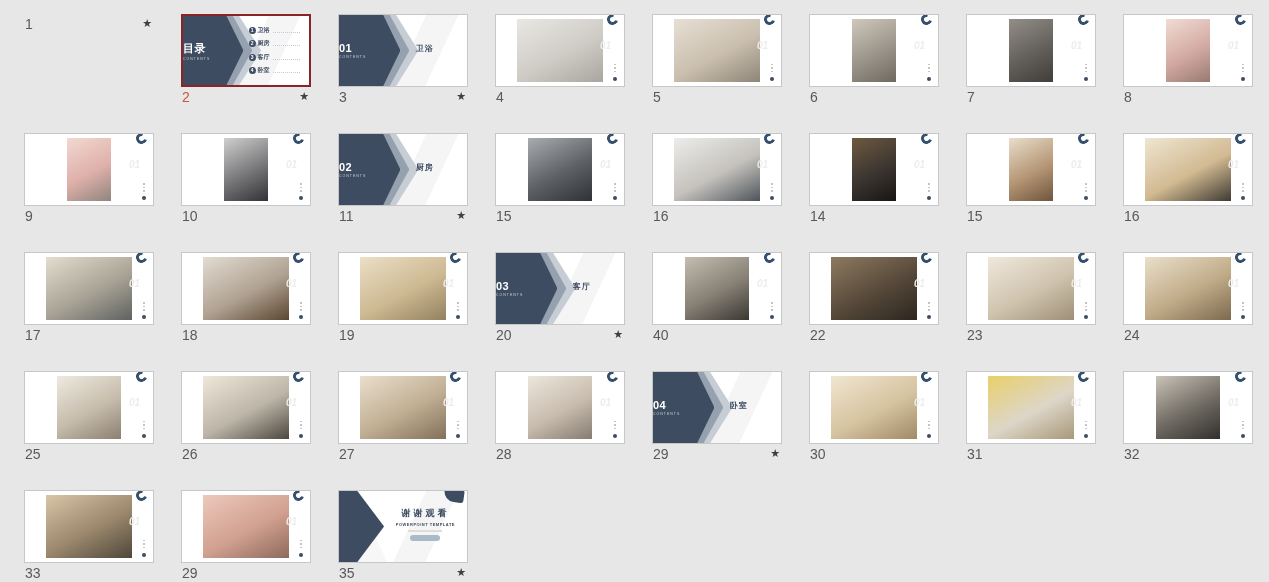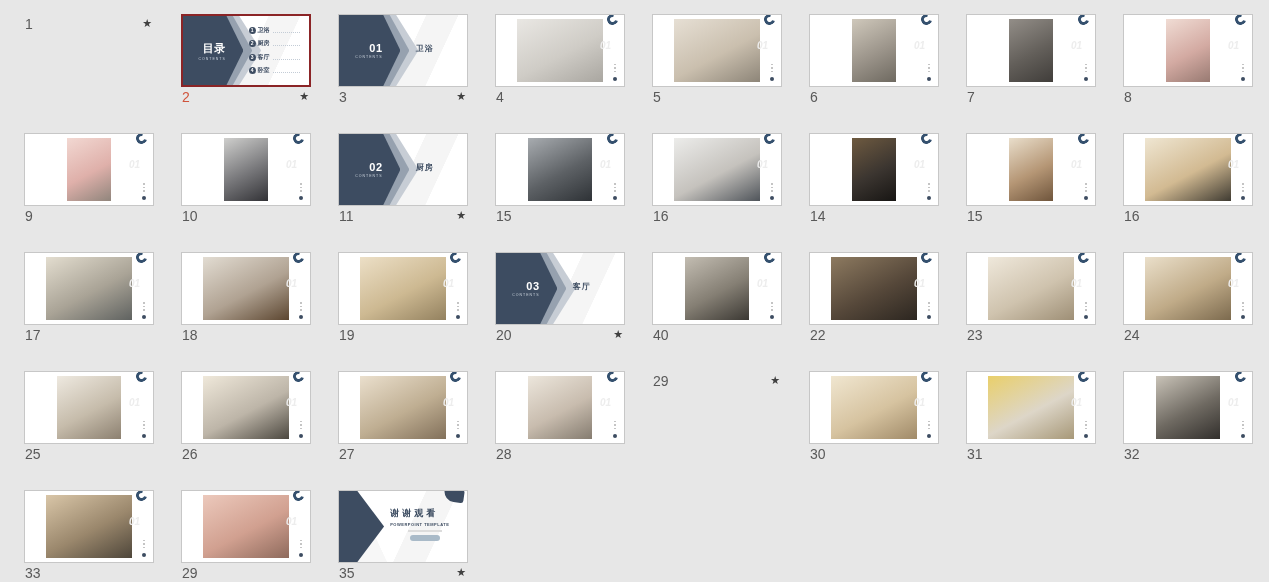--- a/index.html
+++ b/index.html
@@ -30,36 +30,36 @@
     background:
       linear-gradient(115deg,transparent 54%,#f5f5f5 54.3%,#f5f5f5 74%,transparent 74.3%),
       linear-gradient(245deg,transparent 70%,#f7f7f7 70.3%);
   }
   
   .chev{position:absolute;inset:0;}
   .ch{position:absolute;top:0;bottom:0;left:0;clip-path:polygon(0 0,72% 0,100% 50%,72% 100%,0 100%);}
   .ch-light{width:62%;background:#c7cdd5;}
   .ch-mid{width:55%;background:#96a1af;}
   .ch-navy{width:48%;background:#3d4c61;}
-  .chev-text{position:absolute;left:0;width:34%;top:50%;transform:translateY(-50%);text-align:right;color:#fff;}
+  .chev-text{position:absolute;left:0;width:34%;top:50%;transform:translateY(-50%);text-align:left;color:#fff;}
   .chev-num{font-size:11px;font-weight:bold;letter-spacing:.5px;}
   .chev-sub{font-size:3.5px;letter-spacing:1px;color:#c9d1db;margin-top:1.5px;}
   .sec-label{position:absolute;left:60%;top:40%;font-size:8px;font-weight:bold;color:#3d4c61;letter-spacing:1px;}
   
   .toc-items{position:absolute;left:52%;right:7%;top:15%;bottom:15%;display:flex;flex-direction:column;justify-content:space-between;}
   .toc-item{display:flex;align-items:center;}
   .toc-dot{flex:none;width:7px;height:7px;border-radius:50%;background:#3d4c61;color:#fff;font-size:5px;line-height:7px;text-align:center;font-weight:bold;}
   .toc-label{font-size:6px;font-weight:bold;color:#37465c;margin-left:2px;white-space:nowrap;}
   .toc-leader{flex:1;border-bottom:1px dotted #c3ccd6;margin:0 0 1px 3px;align-self:flex-end;margin-bottom:2px;}
   
   .tri{position:absolute;left:-1px;top:0;bottom:0;width:36%;background:#3d4c61;clip-path:polygon(0 0,42% 0,100% 50%,42% 100%,0 100%);}
   .blob{position:absolute;right:3px;top:-2px;width:20px;height:13px;background:#3d4c61;border-radius:3px 3px 3px 12px;transform:rotate(8deg);}
   .t-title{position:absolute;left:36%;width:60%;top:28%;text-align:center;font-size:9px;font-weight:bold;color:#3a4a5f;letter-spacing:1.5px;}
   .t-pill{position:absolute;left:60%;top:70%;width:34px;height:7px;border-radius:3.5px;background:#b7c5d2;}
-  .close-wrap{position:absolute;left:40%;right:5%;top:22%;}
+  .close-wrap{position:absolute;left:40%;right:5%;top:22%;text-align:center;}
   .close-title{font-size:9px;font-weight:bold;color:#3a4a5f;letter-spacing:3px;}
   .close-sub{font-size:4px;font-weight:bold;color:#3d4c61;letter-spacing:.5px;margin-top:2px;}
   .close-line{margin:3px auto 0;width:34px;height:2px;background:#dcdcdc;}
   .close-pill{margin:3px auto 0;width:30px;height:6px;border-radius:3px;background:#a9bac8;}
   
   .photo{position:absolute;top:4px;bottom:4px;left:50%;transform:translateX(-50%);}
   .p-portrait{width:44px;}
   .p-medium{width:64px;}
   .p-landscape{width:86px;}
   .crescent{position:absolute;top:-1px;right:6px;width:11px;height:11px;border-radius:50%;
@@ -446,20 +446,33 @@
         <div class="crescent"></div>
         <div class="watermark">01</div>
         <div class="marker"></div>
         <div class="accent-dot"></div>
       </div>
       <div class="meta">
         <span class="num">28</span>
       </div>
     </div>
     <div class="cell">
+      <div class="thumb">
+        <div class="deco"></div>
+        <div class="chev">
+          <div class="ch ch-light"></div>
+          <div class="ch ch-mid"></div>
+          <div class="ch ch-navy"></div>
+          <div class="chev-text">
+            <div class="chev-num">04</div>
+            <div class="chev-sub">CONTENTS</div>
+          </div>
+        </div>
+        <div class="sec-label">卧室</div>
+      </div>
       <div class="meta">
         <span class="num">29</span>
         <span class="star">★</span>
       </div>
     </div>
     <div class="cell">
       <div class="thumb">
         <div class="photo p-landscape" style="background: linear-gradient(152deg, rgb(240, 230, 208) 0%, rgb(214, 195, 160) 55%, rgb(160, 138, 104) 100%);"></div>
         <div class="crescent"></div>
         <div class="watermark">01</div>

